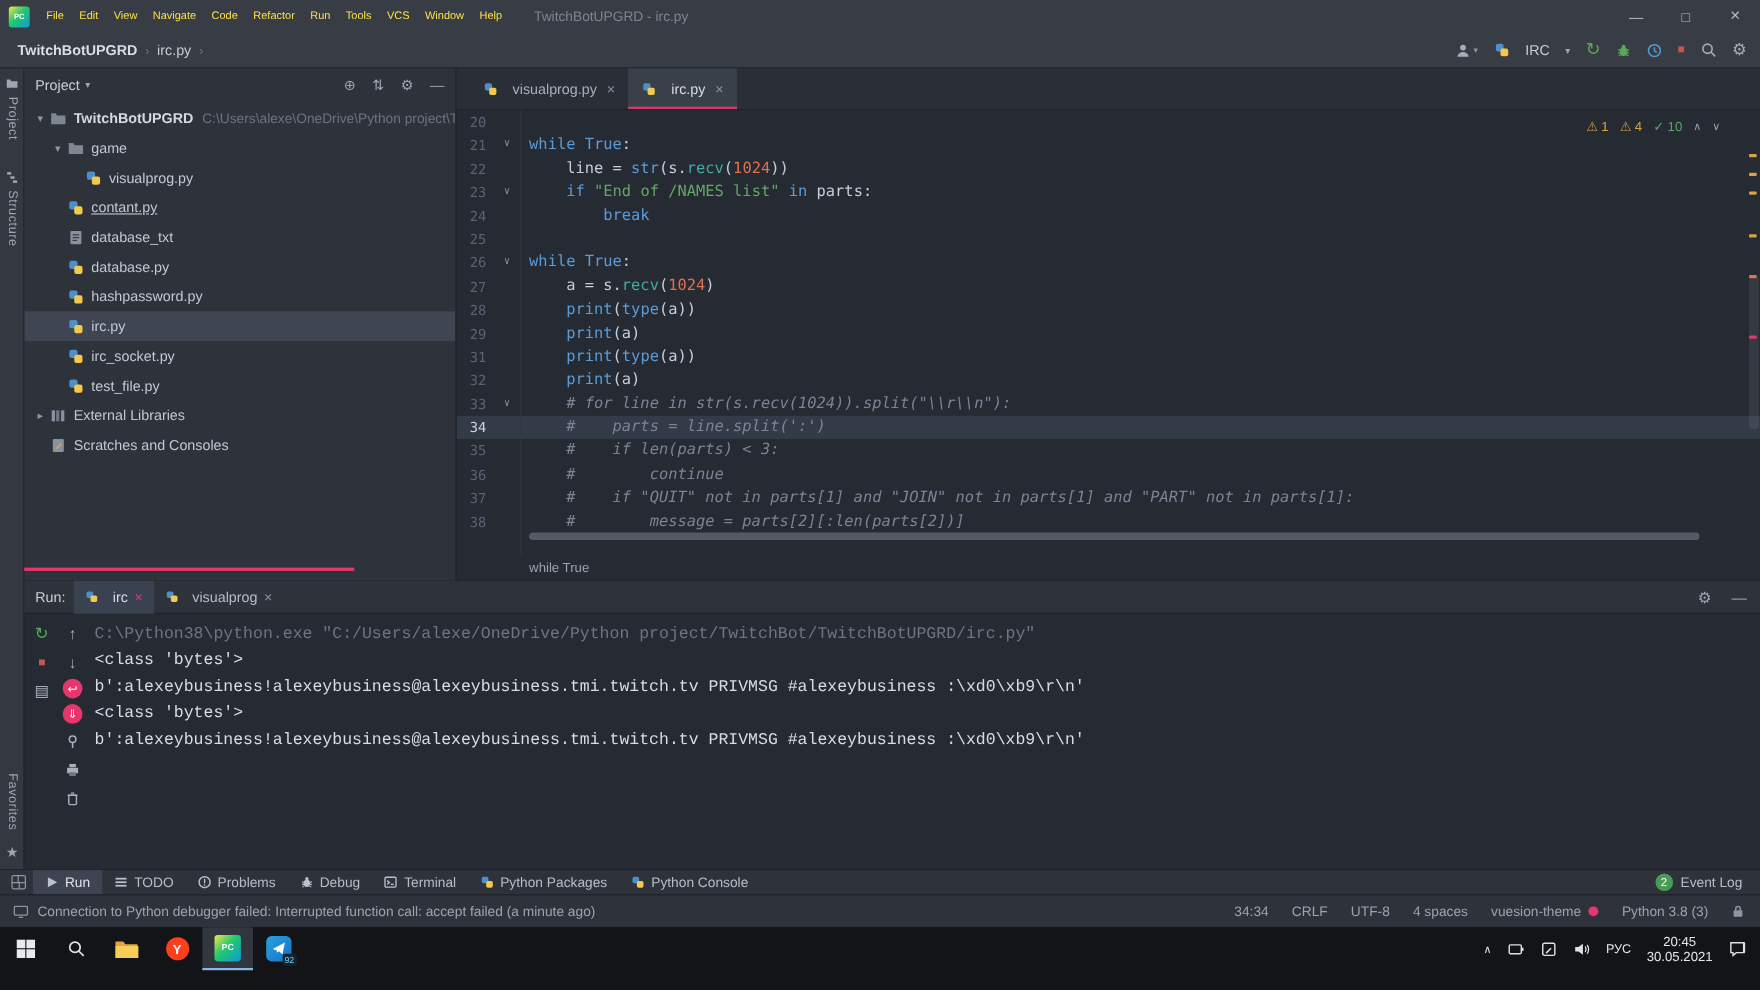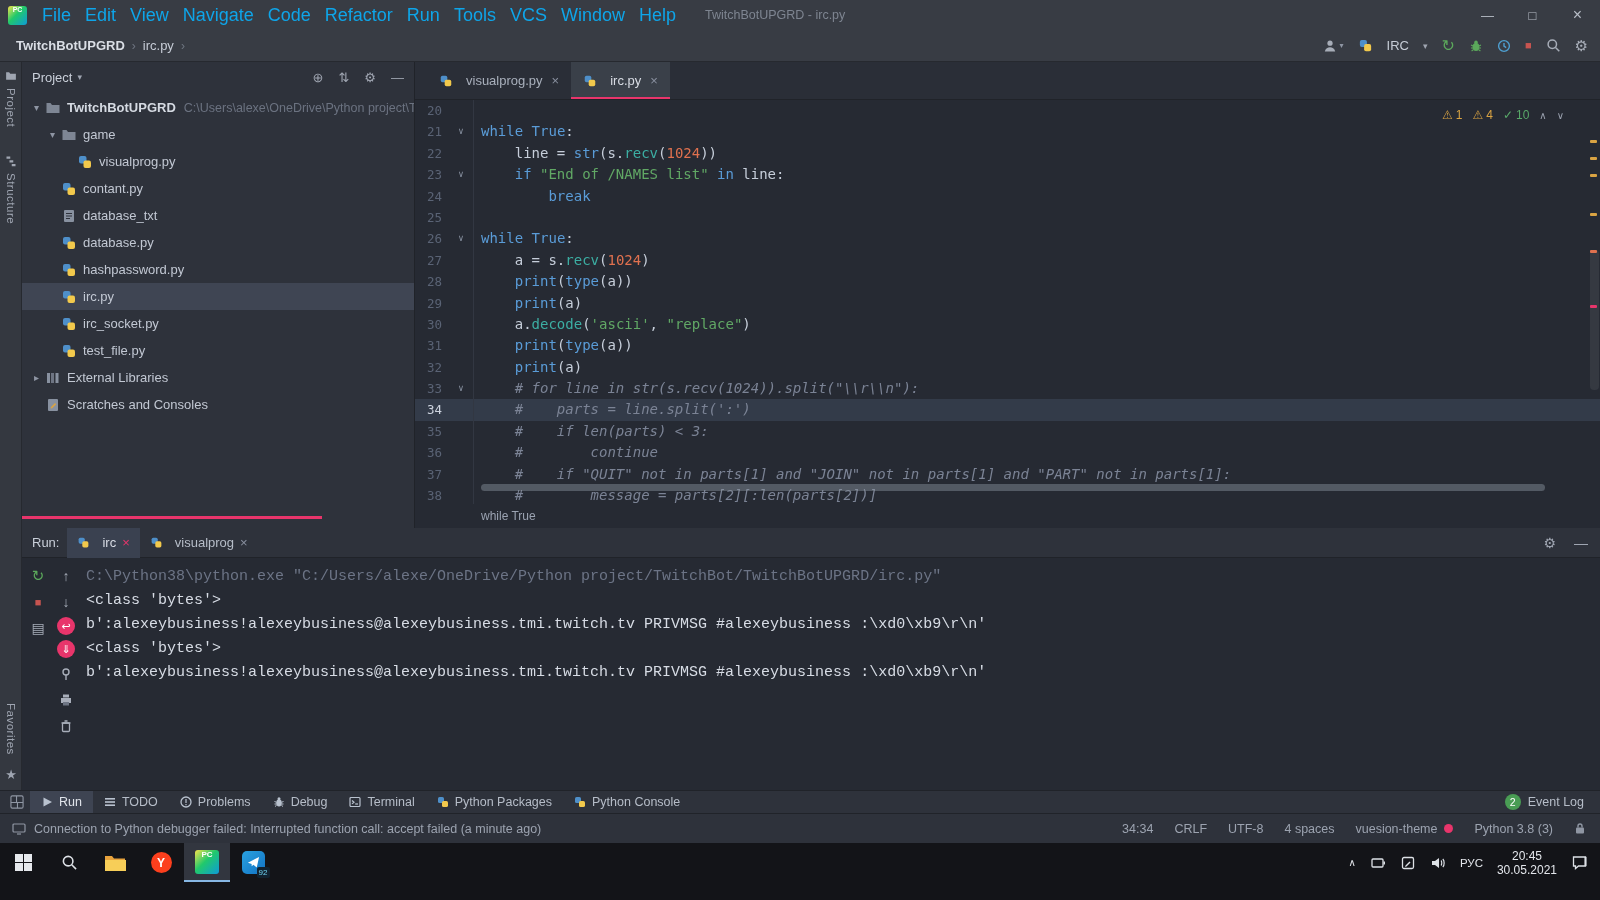--- a/index.html
+++ b/index.html
@@ -2,23 +2,23 @@
 <html><head>
 <meta charset="utf-8">
 <style>
   *{margin:0;padding:0;box-sizing:border-box;}
   html,body{width:1600px;height:900px;overflow:hidden;}
   body{position:relative;background:#131418;font-family:"Liberation Sans",sans-serif;}
   svg{display:block;}
 
   
   #titlebar{position:absolute;left:0;top:0;width:1600px;height:30px;background:#383C44;display:flex;align-items:center;z-index:6;}
-  .pclogo{width:19px;height:19px;border-radius:3px;margin:0 8px 0 8px;background:linear-gradient(135deg,#F7E34C 0%,#21C96B 45%,#0E9BD8 100%);display:flex;align-items:flex-start;justify-content:center;}
+  .pclogo{width:19px;height:19px;border-radius:3px;margin:0 8px 0 8px;background:linear-gradient(135deg,#F7E34C 0%,#21C96B 45%,#0E9BD8 100%);display:flex;align-items:center;justify-content:center;}
   .pclogo span{font-size:7px;font-weight:bold;color:#fff;}
-  .menu-item{font-size:18px;color:#0ea5e9;padding:0 7px;height:30px;line-height:30px;}
+  .menu-item{font-size:10px;color:#fde047;padding:0 7px;height:30px;line-height:30px;}
   .win-title{font-size:12.5px;color:#7E8591;margin-left:22px;}
   .tb-spacer{flex:1;}
   .win-btn{width:45px;height:30px;display:flex;align-items:center;justify-content:center;color:#B8BEC8;font-size:13px;}
   .win-btn.close{font-size:16px;}
 
   
   #navbar{position:absolute;left:0;top:30px;width:1600px;height:32px;background:#383C44;border-bottom:1px solid #26292F;display:flex;align-items:center;padding:0 12px 0 16px;z-index:5;}
   .crumb{font-size:13px;color:#C6CCD6;}
   .crumb.first{font-weight:bold;color:#DADEE5;}
   .crumb-sep{color:#6E7581;padding:0 7px;font-size:12px;}
@@ -259,21 +259,21 @@
         <span class="tl">game</span>
       </div>
       <div class="tree-row" style="padding-left: 38px;">
         <span class="tw"></span>
         <svg class="fi" width="16" height="16" viewBox="0 0 16 16">
           <rect x="2" y="2" width="7.5" height="7.5" rx="2" fill="#4E8FC9"></rect>
           <rect x="6.5" y="6.5" width="7.5" height="7.5" rx="2" fill="#F2C94C"></rect>
         </svg>
         <span class="tl">visualprog.py</span>
       </div>
-      <div class="tree-row" style="padding-left: 22px;">
+      <div class="tree-row" style="padding-left: 22px; text-decoration: underline;">
         <span class="tw"></span>
         <svg class="fi" width="16" height="16" viewBox="0 0 16 16">
           <rect x="2" y="2" width="7.5" height="7.5" rx="2" fill="#4E8FC9"></rect>
           <rect x="6.5" y="6.5" width="7.5" height="7.5" rx="2" fill="#F2C94C"></rect>
         </svg>
         <span class="tl">contant.py</span>
       </div>
       <div class="tree-row" style="padding-left: 22px;">
         <span class="tw"></span>
         <svg class="fi" width="16" height="16" viewBox="0 0 16 16">
@@ -393,21 +393,21 @@
           <span class="ct"><span class="tk-kw">while</span><span class="tk-t"> </span><span class="tk-kw">True</span><span class="tk-t">:</span></span>
         </div>
         <div class="cl">
           <span class="ln">22</span>
           <span class="fold"></span>
           <span class="ct"><span class="tk-t">    line = </span><span class="tk-bi">str</span><span class="tk-t">(s.</span><span class="tk-fn">recv</span><span class="tk-t">(</span><span class="tk-num">1024</span><span class="tk-t">))</span></span>
         </div>
         <div class="cl">
           <span class="ln">23</span>
           <span class="fold">∨</span>
-          <span class="ct"><span class="tk-t">    </span><span class="tk-kw">if</span><span class="tk-t"> </span><span class="tk-str">"End of /NAMES list"</span><span class="tk-t"> </span><span class="tk-kw">in</span><span class="tk-t"> line:</span></span>
+          <span class="ct"><span class="tk-t">    </span><span class="tk-kw">if</span><span class="tk-t"> </span><span class="tk-str">"End of /NAMES list"</span><span class="tk-t"> </span><span class="tk-kw">in</span><span class="tk-t"> parts:</span></span>
         </div>
         <div class="cl">
           <span class="ln">24</span>
           <span class="fold"></span>
           <span class="ct"><span class="tk-t">        </span><span class="tk-kw">break</span></span>
         </div>
         <div class="cl">
           <span class="ln">25</span>
           <span class="fold"></span>
           <span class="ct"></span>
@@ -424,25 +424,20 @@
         </div>
         <div class="cl">
           <span class="ln">28</span>
           <span class="fold"></span>
           <span class="ct"><span class="tk-t">    </span><span class="tk-bi">print</span><span class="tk-t">(</span><span class="tk-bi">type</span><span class="tk-t">(a))</span></span>
         </div>
         <div class="cl">
           <span class="ln">29</span>
           <span class="fold"></span>
           <span class="ct"><span class="tk-t">    </span><span class="tk-bi">print</span><span class="tk-t">(a)</span></span>
-        </div>
-        <div class="cl">
-          <span class="ln">30</span>
-          <span class="fold"></span>
-          <span class="ct"><span class="tk-t">    a.</span><span class="tk-fn">decode</span><span class="tk-t">(</span><span class="tk-str">'ascii'</span><span class="tk-t">, </span><span class="tk-str">"replace"</span><span class="tk-t">)</span></span>
         </div>
         <div class="cl">
           <span class="ln">31</span>
           <span class="fold"></span>
           <span class="ct"><span class="tk-t">    </span><span class="tk-bi">print</span><span class="tk-t">(</span><span class="tk-bi">type</span><span class="tk-t">(a))</span></span>
         </div>
         <div class="cl">
           <span class="ln">32</span>
           <span class="fold"></span>
           <span class="ct"><span class="tk-t">    </span><span class="tk-bi">print</span><span class="tk-t">(a)</span></span>

